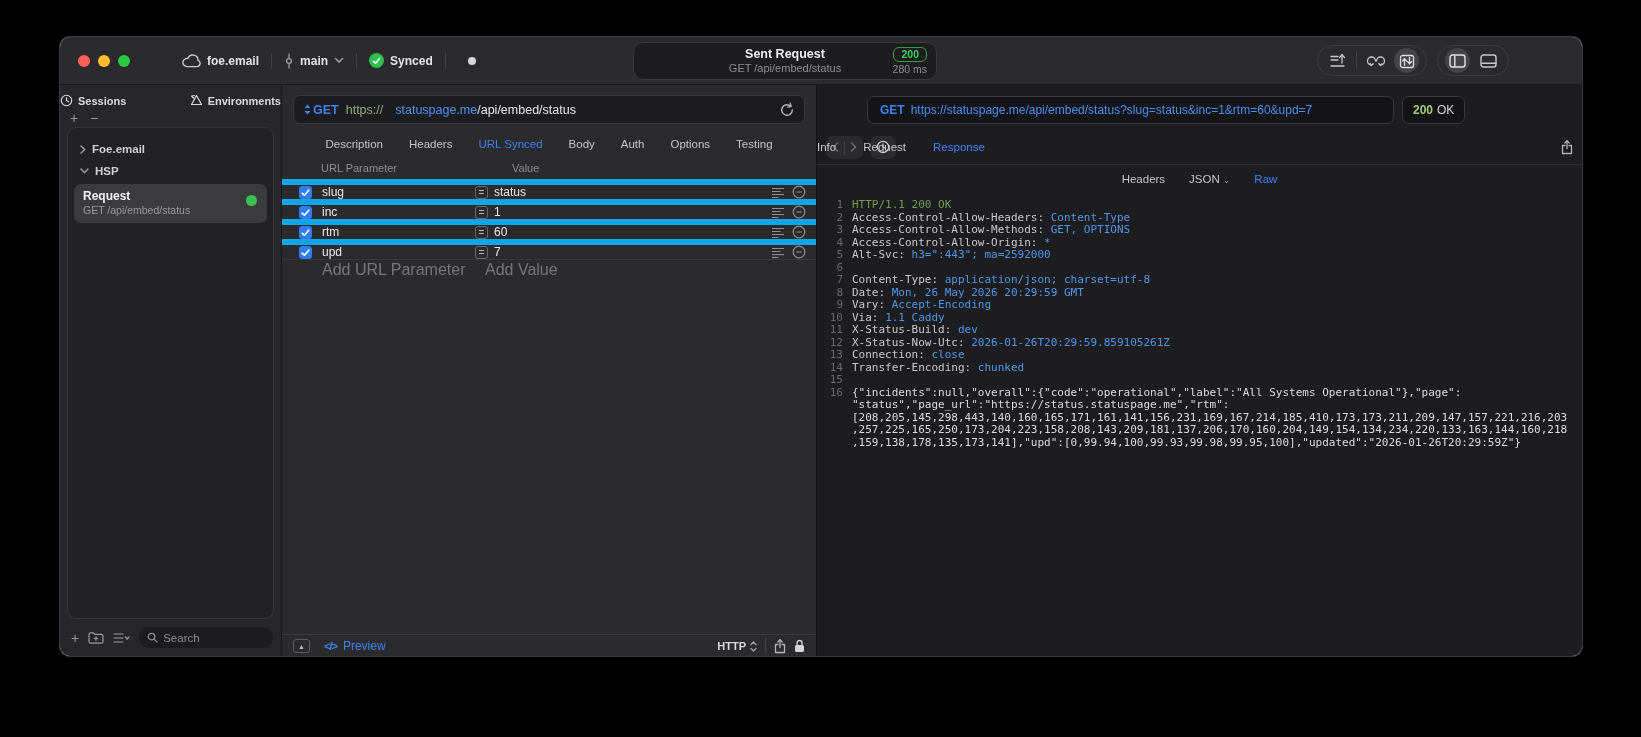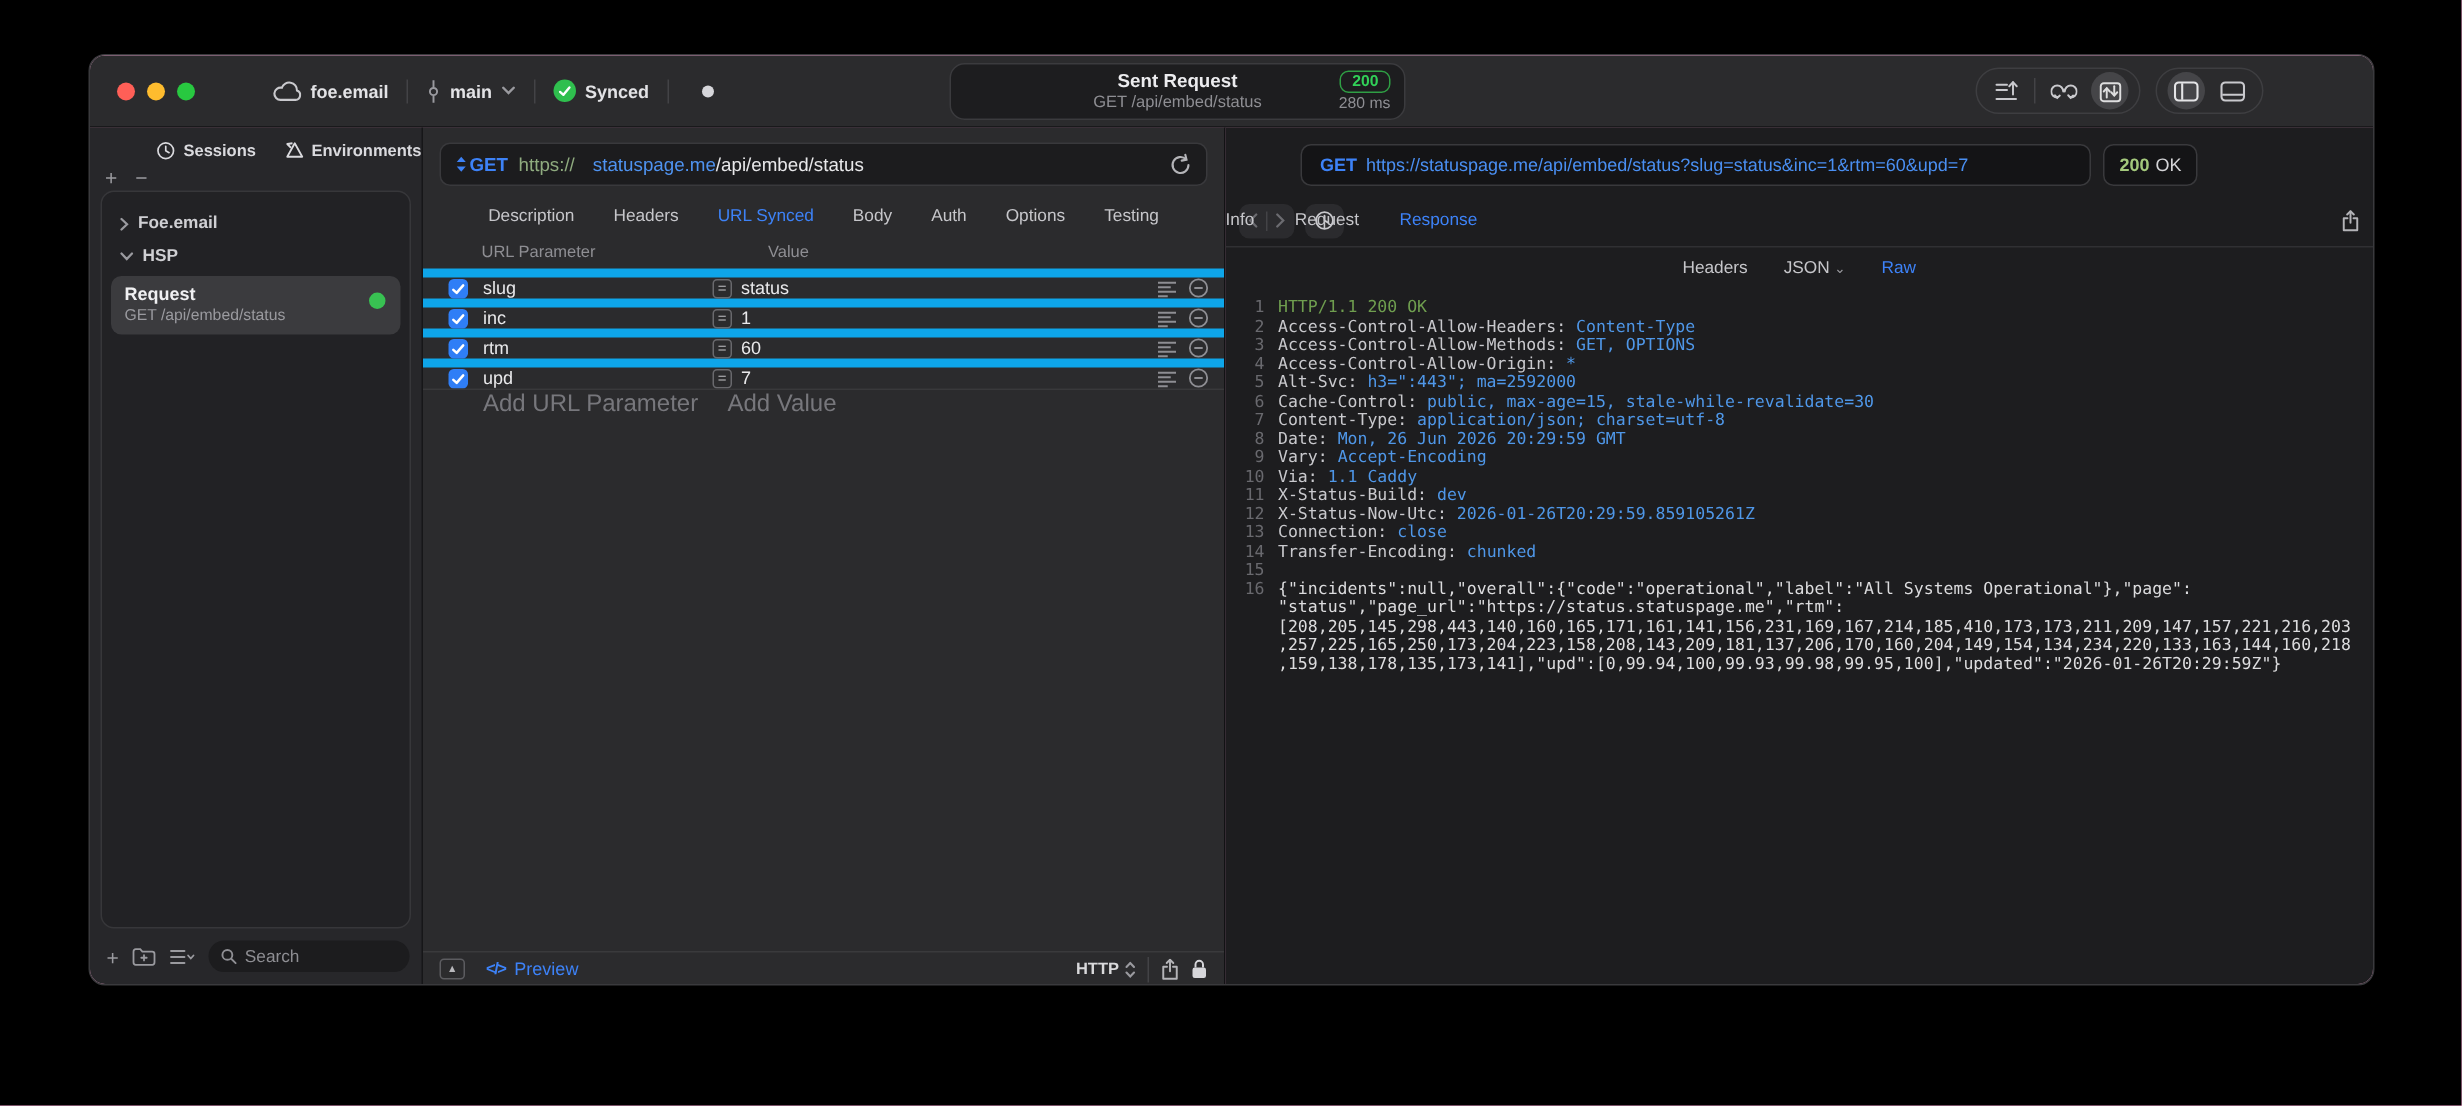--- a/index.html
+++ b/index.html
@@ -32,21 +32,21 @@
   .icon-pill { height:31px; border:1px solid #3e3e41; border-radius:16px; display:flex; align-items:center; padding:0 7px; gap:6px; }
   .circ { width:25px; height:25px; border-radius:50%; display:flex; align-items:center; justify-content:center; }
   .circ.active { background:#454548; }
   .vdiv { width:1px; height:17px; background:#434346; }
 
   
   .main { display:flex; height:572px; }
 
   
   .sidebar { width:222px; background:#27272a; border-right:1px solid #161618; display:flex; flex-direction:column; }
-  .sb-tabs { display:flex; justify-content:flex-end; gap:18px; padding:9px 0 2px; font-size:11px; font-weight:bold; color:#dadade; }
+  .sb-tabs { display:flex; justify-content:space-between; gap:18px; padding:9px 0 2px; font-size:11px; font-weight:bold; color:#dadade; }
   .sb-tab { display:flex; gap:5px; align-items:center; }
   .sb-actions { display:flex; gap:12px; padding:2px 0 0 10px; color:#9a9a9f; font-size:14px; height:16px; line-height:14px; }
   .tree-panel { flex:1; margin:2px 7px 4px; background:#222225; border:1px solid #37373a; border-radius:9px; padding:10px 6px; overflow:hidden; }
   .tree-row { display:flex; align-items:center; gap:6px; padding:5px 6px; font-size:11.5px; color:#cfcfd3; font-weight:bold; }
   .req-card { margin-top:2px; background:#3b3b3e; border-radius:7px; padding:5px 9px 6px; position:relative; }
   .req-title { font-size:12px; font-weight:bold; color:#f0f0f2; line-height:15px; }
   .req-sub { font-size:10.5px; color:#9a9a9f; line-height:13px; }
   .req-dot { position:absolute; right:10px; top:11px; width:11px; height:11px; border-radius:50%; background:#38c152; }
   .sb-bottom { display:flex; align-items:center; gap:9px; padding:4px 8px 9px 11px; }
   .search-pill { flex:1; height:21px; background:#1c1c1e; border-radius:11px; display:flex; align-items:center; gap:5px; padding:0 8px; color:#8e8e93; font-size:11.5px; }
@@ -520,29 +520,28 @@
           <div class="rline">
             <span class="rnum">4</span>
             <span class="rcontent rheader"><span class="hname">Access-Control-Allow-Origin: </span><span class="hval">*</span></span>
           </div>
           <div class="rline">
             <span class="rnum">5</span>
             <span class="rcontent rheader"><span class="hname">Alt-Svc: </span><span class="hval">h3=":443"; ma=2592000</span></span>
           </div>
           <div class="rline">
             <span class="rnum">6</span>
-            <span class="rcontent rheader"><span class="hname">Cache-Control: </span><span class="hval">public, max-age=15, stale-while-revalidate=30</span></span>
           </div>
           <div class="rline">
             <span class="rnum">7</span>
             <span class="rcontent rheader"><span class="hname">Content-Type: </span><span class="hval">application/json; charset=utf-8</span></span>
           </div>
           <div class="rline">
             <span class="rnum">8</span>
-            <span class="rcontent rheader"><span class="hname">Date: </span><span class="hval">Mon, 26 Jun 2026 20:29:59 GMT</span></span>
+            <span class="rcontent rheader"><span class="hname">Date: </span><span class="hval">Mon, 26 May 2026 20:29:59 GMT</span></span>
           </div>
           <div class="rline">
             <span class="rnum">9</span>
             <span class="rcontent rheader"><span class="hname">Vary: </span><span class="hval">Accept-Encoding</span></span>
           </div>
           <div class="rline">
             <span class="rnum">10</span>
             <span class="rcontent rheader"><span class="hname">Via: </span><span class="hval">1.1 Caddy</span></span>
           </div>
           <div class="rline">

